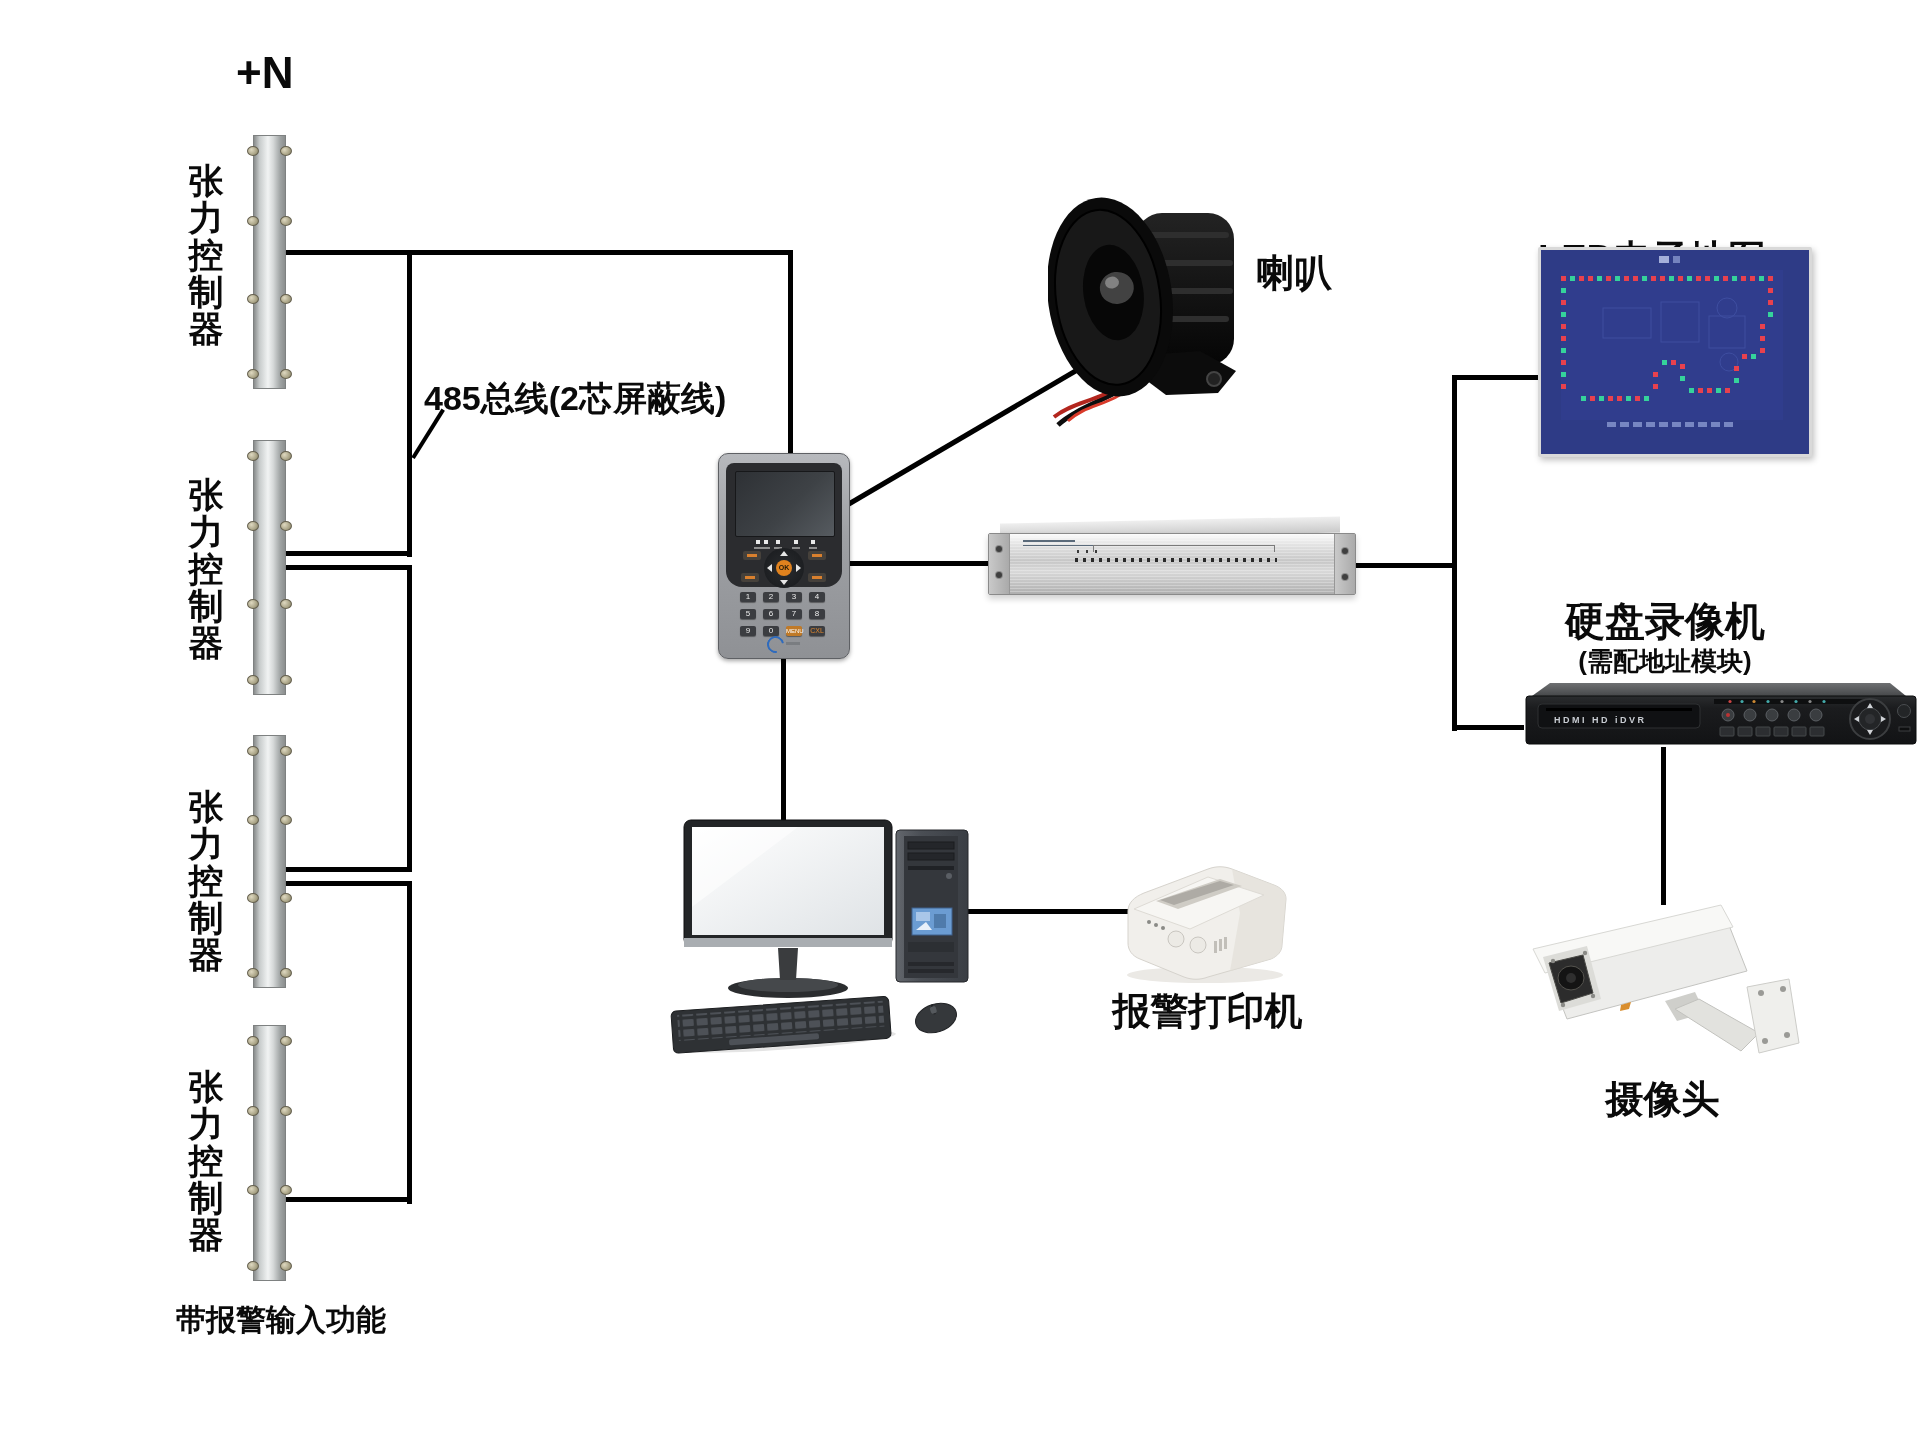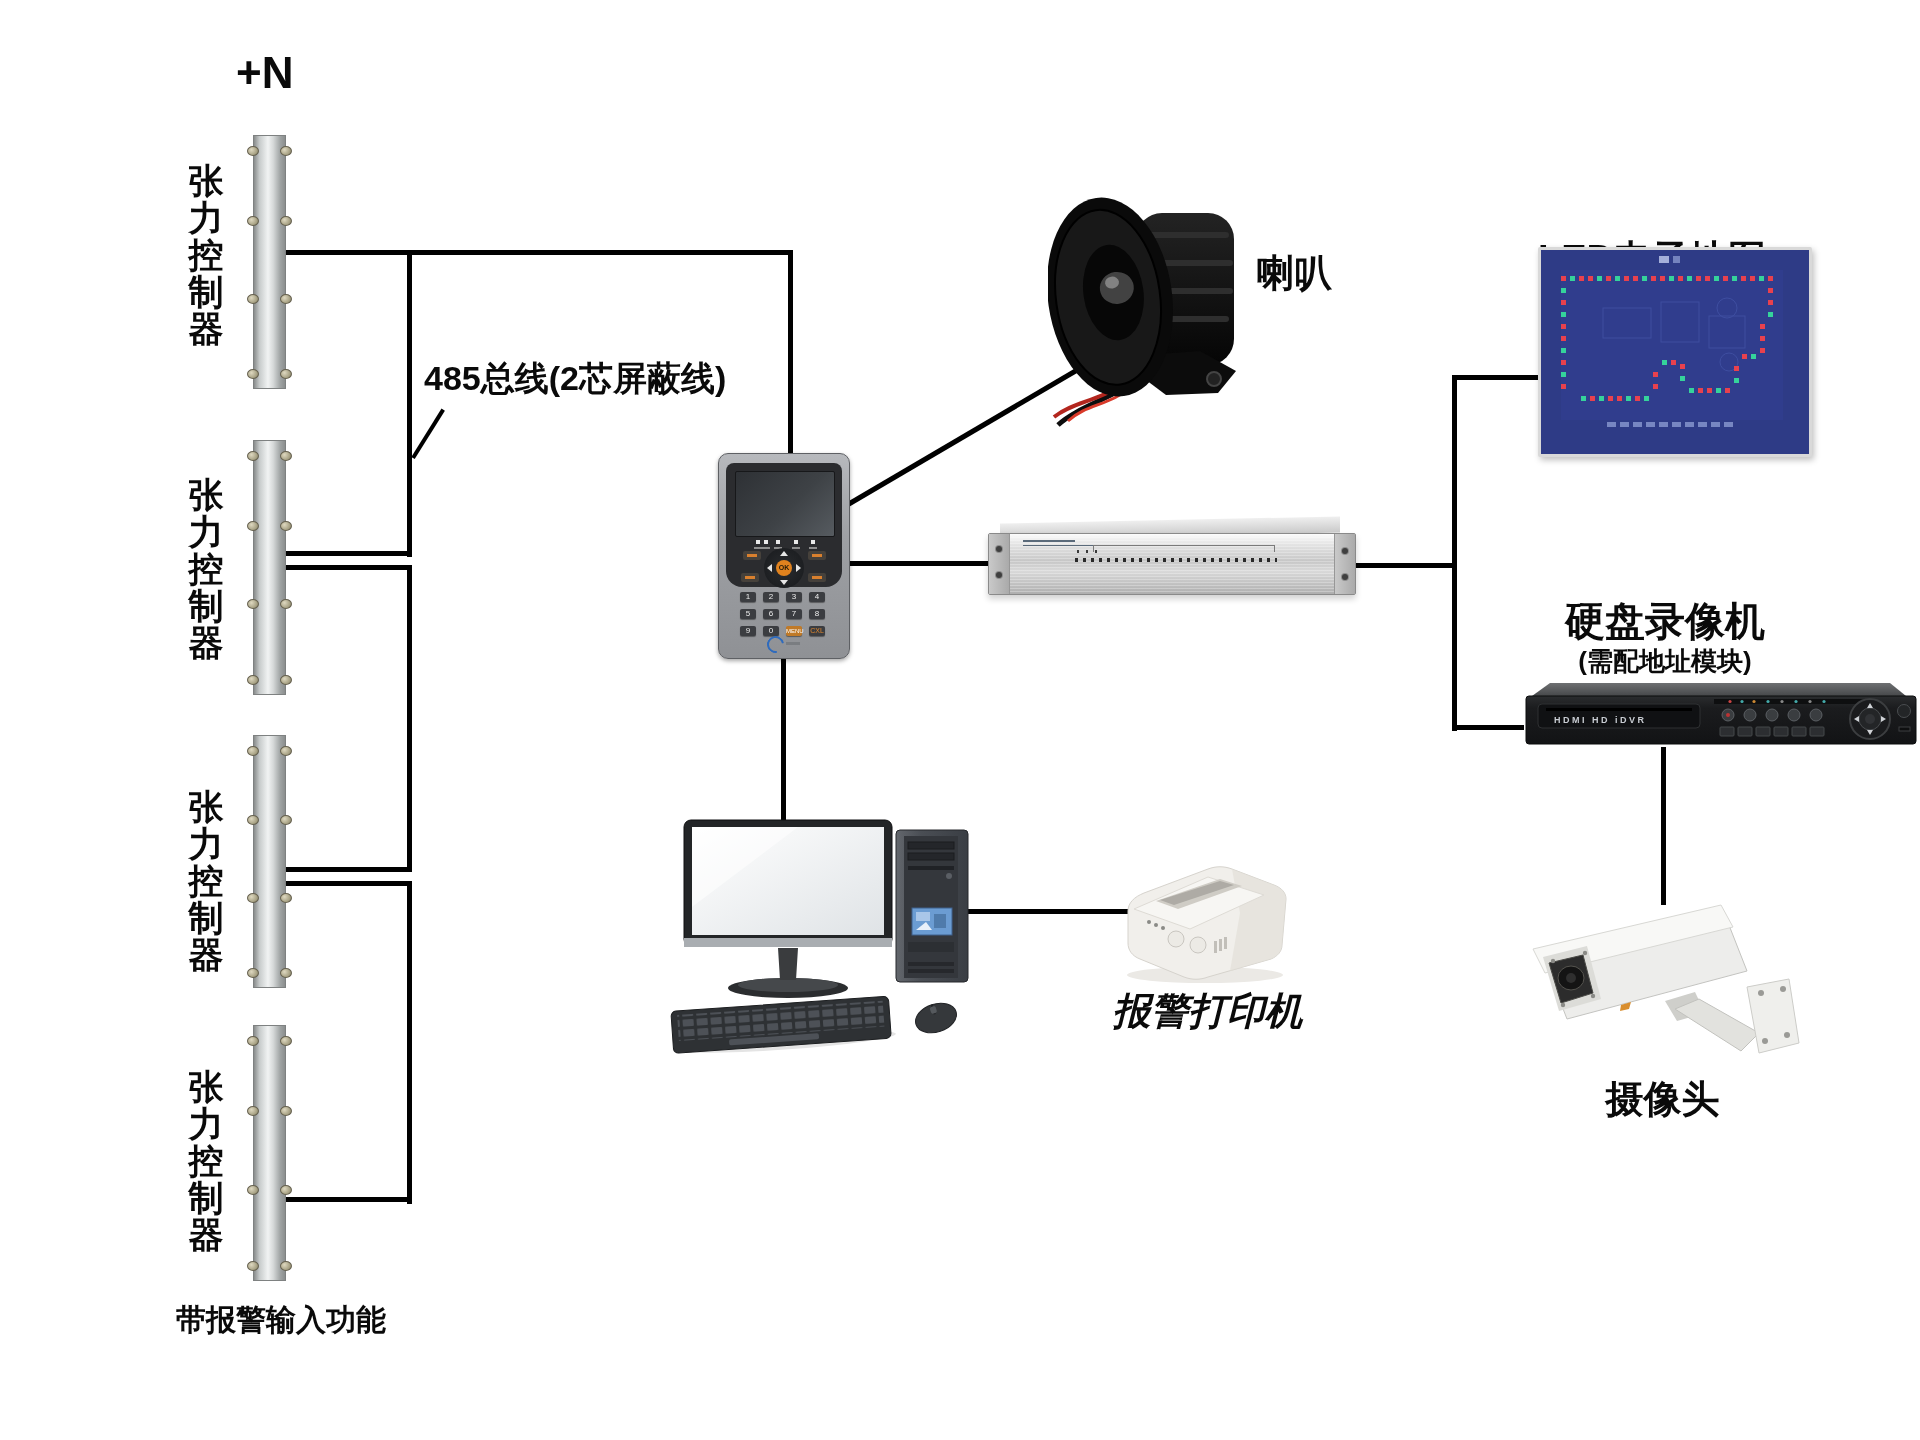--- a/index.html
+++ b/index.html
@@ -153,21 +153,21 @@
       <div class="screw r" style="top:10px;"></div>
     <div class="screw l" style="top:80px;"></div>
       <div class="screw r" style="top:80px;"></div>
     <div class="screw l" style="top:159px;"></div>
       <div class="screw r" style="top:159px;"></div>
     <div class="screw l" style="top:235px;"></div>
       <div class="screw r" style="top:235px;"></div>
   </div>
   <div class="ctrl-label" style="top:1068px;">张力控制器</div>
 
-  <div class="lbl" style="left:424px;top:356px;font-size:34px;">485总线(2芯屏蔽线)</div>
+  <div class="lbl" style="left:424px;top:376px;font-size:34px;">485总线(2芯屏蔽线)</div>
   <div class="lbl" style="left:176px;top:1300px;font-size:30px;">带报警输入功能</div>
 
   <div class="kp">
     <div class="kp-top">
       <div class="kp-screen"></div>
       <div class="kp-led" style="left:30px;"></div>
       <div class="kp-led" style="left:38px;"></div>
       <div class="kp-led" style="left:50px;"></div>
       <div class="kp-led" style="left:68px;"></div>
       <div class="kp-led" style="left:85px;"></div>
@@ -482,16 +482,16 @@
       <circle cx="39" cy="69" r="2" fill="#8a8a86"></circle>
         <circle cx="46" cy="72" r="2" fill="#8a8a86"></circle>
         <circle cx="53" cy="75" r="2" fill="#8a8a86"></circle>
       <circle cx="66" cy="86" r="8" fill="#eceae5" stroke="#c9c6c0"></circle>
       <circle cx="88" cy="92" r="8" fill="#eceae5" stroke="#c9c6c0"></circle>
       <rect x="104" y="88" width="3" height="12" fill="#c2bfb9"></rect>
         <rect x="109" y="86" width="3" height="12" fill="#c2bfb9"></rect>
         <rect x="114" y="84" width="3" height="12" fill="#c2bfb9"></rect>
     </svg>
   </div>
-  <div class="lbl center" style="left:1100px;top:986px;width:215px;font-size:38px;font-style:italic;">报警打印机</div>
+  <div class="lbl center" style="left:1100px;top:986px;width:215px;font-size:38px;">报警打印机</div>
 
 
 </div>
 
 </body></html>

